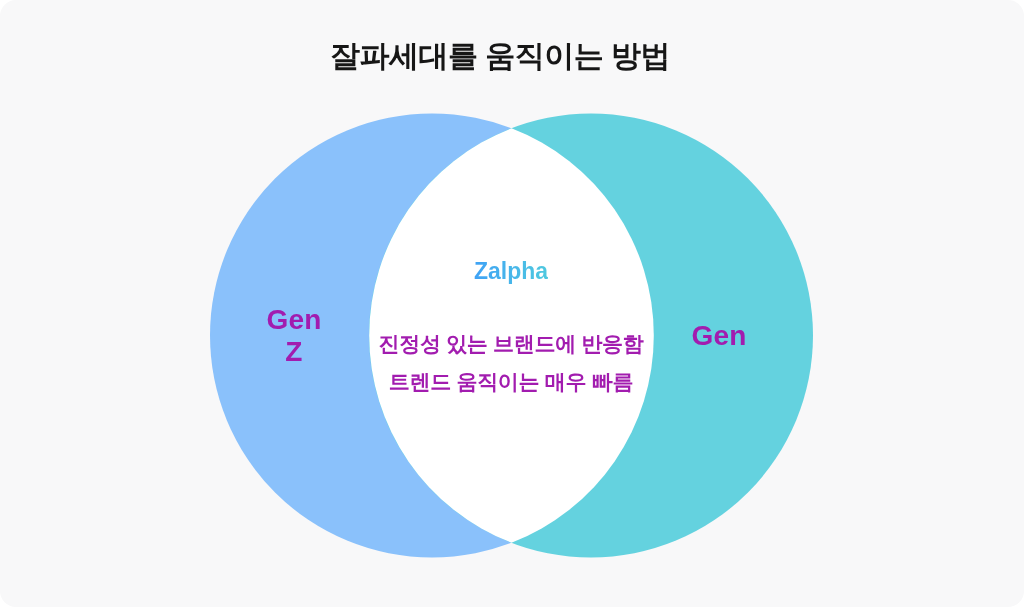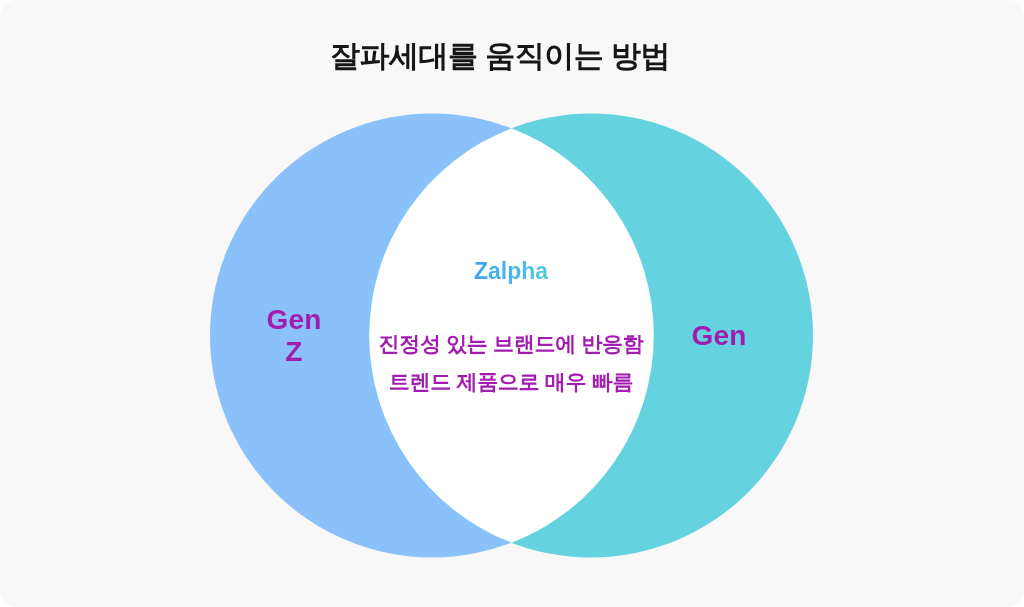--- a/index.html
+++ b/index.html
@@ -96,16 +96,16 @@
   </div>
 
   <div class="circle-label label-alpha">
     <div>Gen</div>
   </div>
 
   <div class="zalpha-label" style="background-image: linear-gradient(90deg, rgb(63, 162, 245), rgb(79, 201, 223));">Zalpha</div>
 
   <div class="intersection-text">
     <div>진정성 있는 브랜드에 반응함</div>
-    <div>트렌드 제품으로 매우 빠름</div>
+    <div>트렌드 움직이는 매우 빠름</div>
   </div>
 
 </div>
 
 </body></html>

